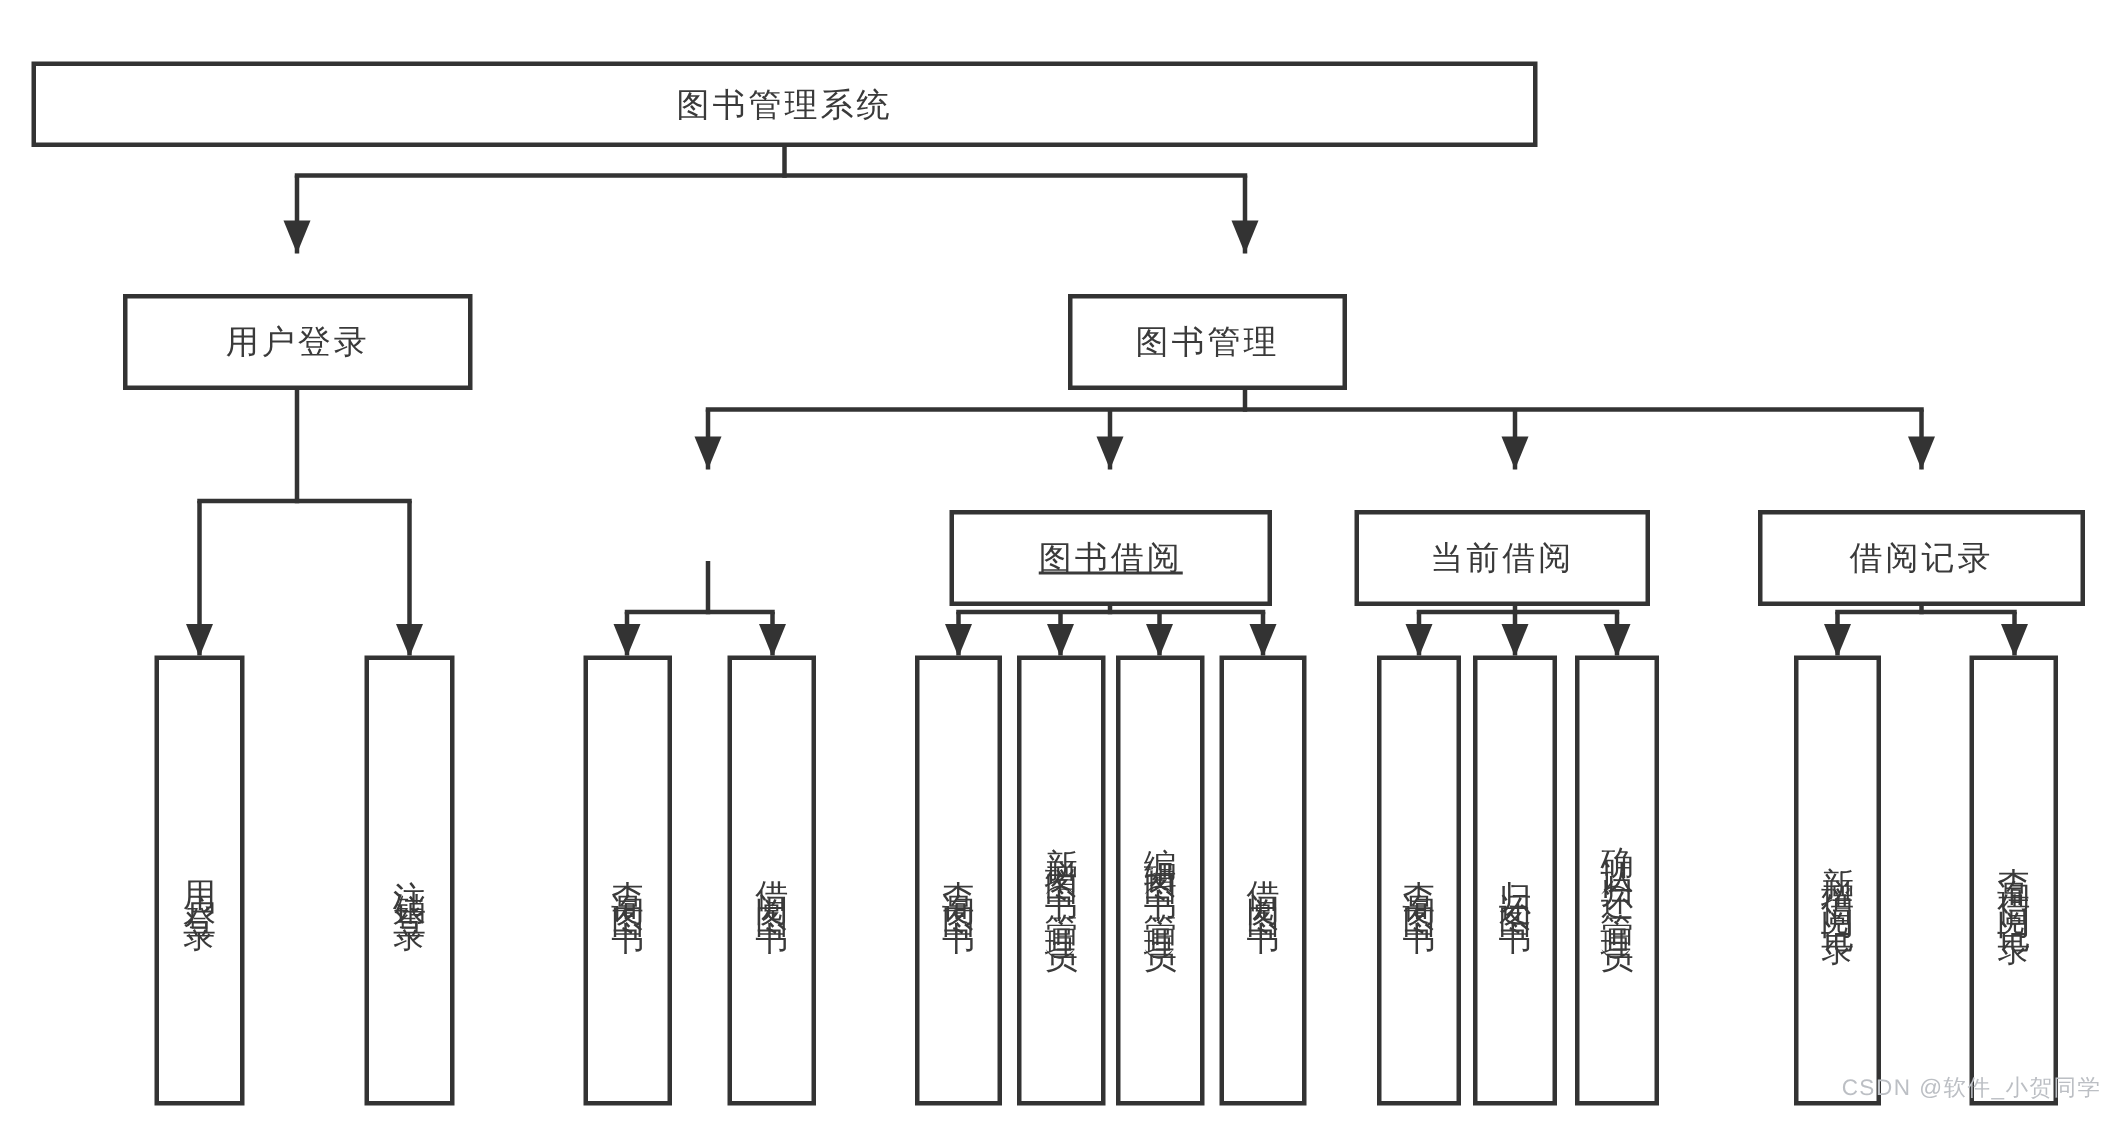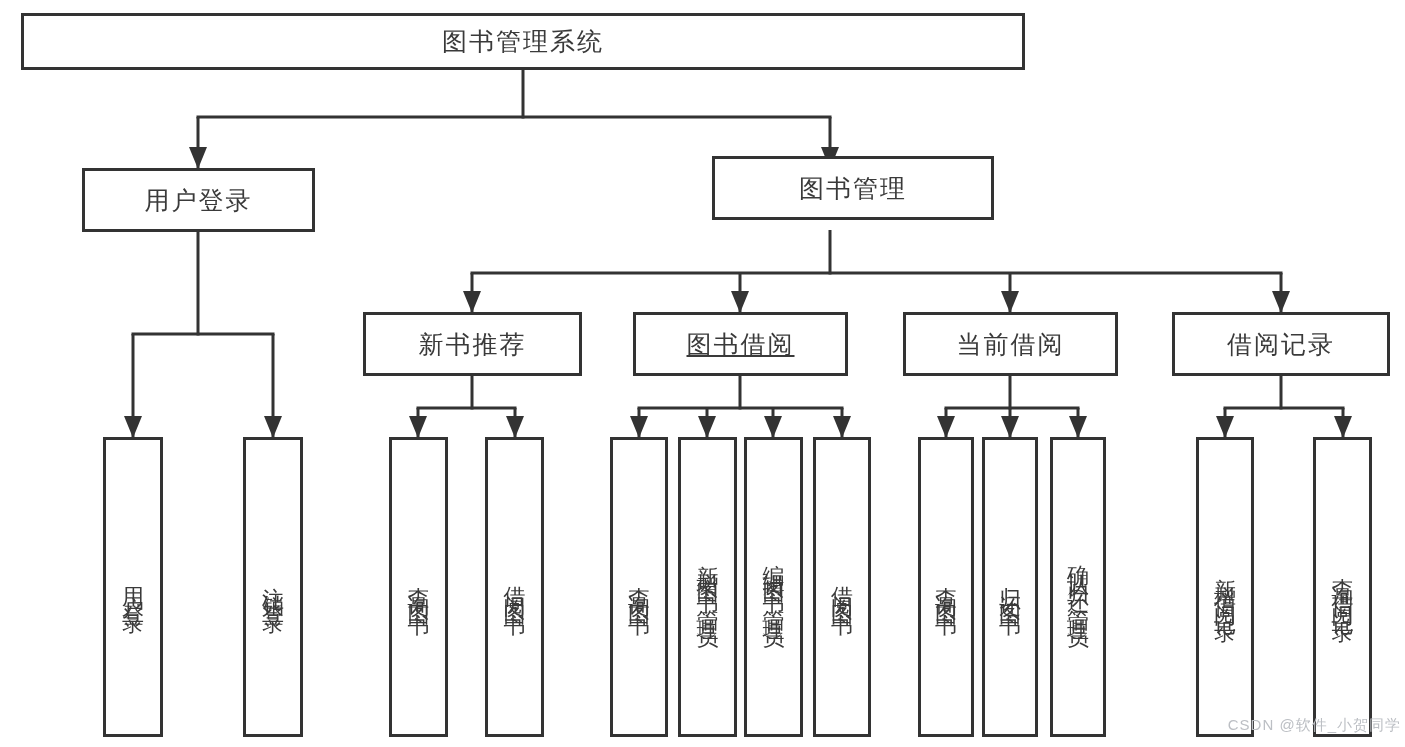--- a/index.html
+++ b/index.html
@@ -16,22 +16,23 @@
     box-sizing:border-box;
     border:3px solid #333333;
     background:#ffffff;
     color:#3a3a3a;
     display:flex;
     align-items:center;
     justify-content:center;
     z-index:1;
   }
   .h-box{
-    font-size:25px;
+    font-size:22px;
     letter-spacing:2px;
+    margin-top:28px;
   }
   .leaf{
     width:60px;
     top:437px;
     height:300px;
   }
   .leaf .vtext{
     writing-mode:vertical-rl;
     text-orientation:mixed;
     font-size:22px;
@@ -101,25 +102,24 @@
       <line x1="1281" y1="374" x2="1281" y2="409.5"></line>
       <line x1="1223.5" y1="408" x2="1344.5" y2="408"></line>
       <line x1="1225" y1="408" x2="1225" y2="438" marker-end="url(#ah)"></line>
       <line x1="1343" y1="408" x2="1343" y2="438" marker-end="url(#ah)"></line>
     </g>
   </svg>
 
   <div class="box h-box" style="left:21px;top:13px;width:1004px;height:57px;">图书管理系统</div>
 
   <div class="box h-box" style="left:82px;top:168px;width:233px;height:64px;">用户登录</div>
-  <div class="box h-box" style="left:712px;top:156px;width:282px;height:64px;">图书管理</div>
+  <div class="box h-box" style="left:712px;top:168px;width:186px;height:64px;">图书管理</div>
 
-  <div class="box h-box" style="left:363px;top:312px;width:219px;height:64px;">新书推荐</div>
   <div class="box h-box" style="left:633px;top:312px;width:215px;height:64px;text-decoration:underline;">图书借阅</div>
-  <div class="box h-box" style="left:903px;top:312px;width:215px;height:64px;">当前借阅</div>
+  <div class="box h-box" style="left:903px;top:312px;width:197px;height:64px;">当前借阅</div>
   <div class="box h-box" style="left:1172px;top:312px;width:218px;height:64px;">借阅记录</div>
 
   <div class="box leaf" style="left:103px;">
     <span class="vtext">用户登录</span>
   </div>
   <div class="box leaf" style="left:243px;">
     <span class="vtext">注销登录</span>
   </div>
 
   <div class="box leaf" style="left:389px;width:59px;">

